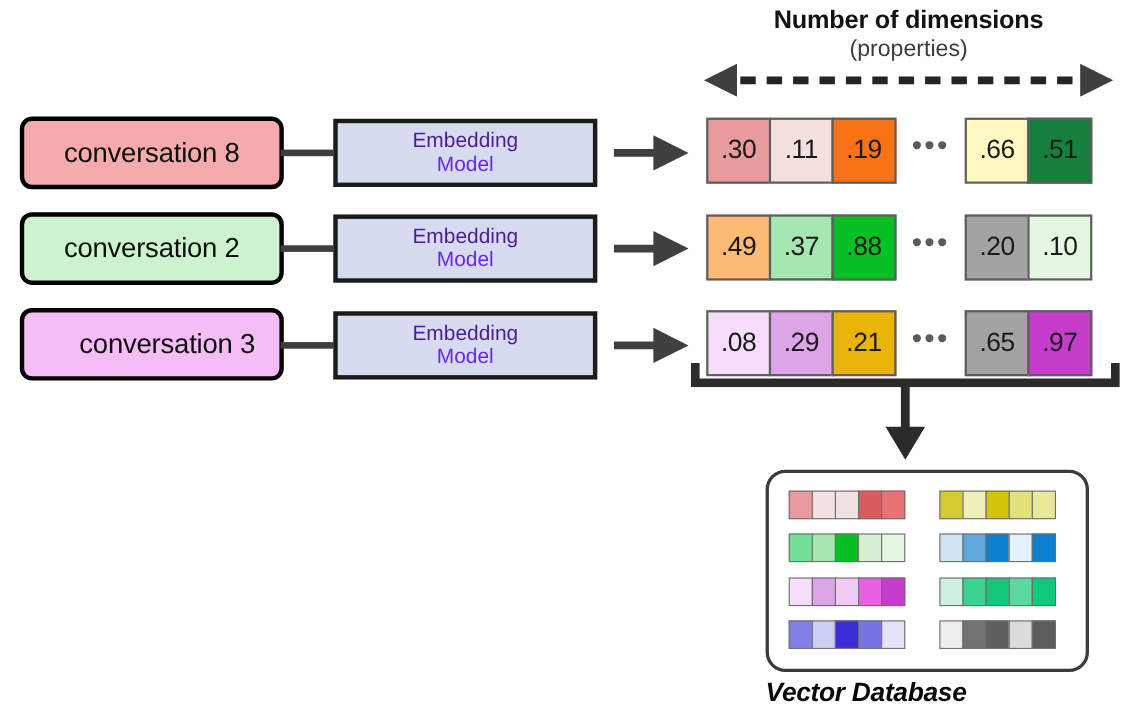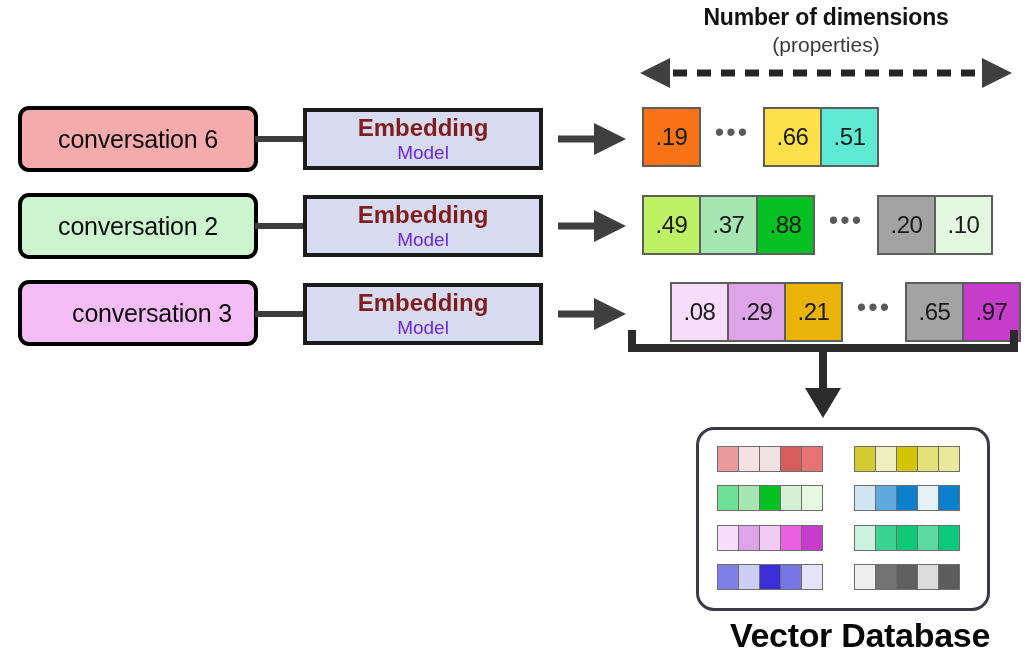--- a/index.html
+++ b/index.html
@@ -86,23 +86,23 @@
     display: flex;
     flex-direction: column;
     align-items: center;
     justify-content: center;
     line-height: 1.12;
   }
   .emb-1 { left: 303px; top: 108px; }
   .emb-2 { left: 303px; top: 195px; }
   .emb-3 { left: 303px; top: 283px; }
   .emb .t1 {
-    font-size: 24px;
-    font-weight: bold;
-    color: #7f1d1d;
+    font-size: 19px;
+    font-weight: normal;
+    color: #4c1d95;
   }
   .emb .t2 {
     font-size: 19px;
     font-weight: normal;
     color: #6d28d9;
   }
 
   
   .link {
     position: absolute;
@@ -124,21 +124,21 @@
 
   
   .vecrow {
     position: absolute;
     display: flex;
     align-items: center;
     height: 62px;
   }
   .vecrow-1 { left: 642px; top: 106px; }
   .vecrow-2 { left: 642px; top: 194px; }
-  .vecrow-3 { left: 670px; top: 281px; }
+  .vecrow-3 { left: 642px; top: 281px; }
 
   .cellgroup { display: flex; }
   .cell {
     width: 59px;
     height: 60px;
     box-sizing: border-box;
     border: 2px solid #5e5e5e;
     margin-left: -2px;
     display: flex;
     align-items: center;
@@ -205,85 +205,92 @@
     border: 1px solid #6d6d6d;
     margin-left: -1px;
   }
   .swatch-row .swatch:first-child { margin-left: 0; }
 
   .vdb-label {
     position: absolute;
     left: 696px;
     top: 616px;
     width: 294px;
-    text-align: right;
-    font-size: 34px;
+    text-align: left;
+    font-size: 24px;
     font-weight: bold;
     color: #080808;
     letter-spacing: -0.3px;
+    font-style: italic;
   }
 </style>
 </head>
 <body>
 
 <div class="stage">
 
   <div class="dims-title">Number of dimensions</div>
   <div class="dims-sub">(properties)</div>
 
   <svg class="dims-arrow" viewBox="0 0 372 30" xmlns="http://www.w3.org/2000/svg">
     <polygon points="0,15 30,0 30,30" fill="#3f3f3f"></polygon>
     <polygon points="372,15 342,0 342,30" fill="#3f3f3f"></polygon>
     <line x1="33" y1="15" x2="339" y2="15" stroke="#252525" stroke-width="7" stroke-dasharray="14 10"></line>
   </svg>
 
   <div class="conv conv-1" style="background:#f5aaab">
-    <span>conversation 6</span>
+    <span>conversation 8</span>
   </div>
   <div class="link link-1"></div>
   <div class="emb emb-1" style="background: rgb(215, 219, 240);">
     <span class="t1">Embedding</span>
     <span class="t2">Model</span>
   </div>
   <svg class="arrow-out arrow-1" viewBox="0 0 68 32" xmlns="http://www.w3.org/2000/svg">
     <line x1="0" y1="16" x2="42" y2="16" stroke="#3f3f3f" stroke-width="7"></line>
     <polygon points="68,16 36,0 36,32" fill="#3f3f3f"></polygon>
   </svg>
   <div class="vecrow vecrow-1">
     <div class="cellgroup">
+      <div class="cell" style="background:#e99a9c">
+        <span>.30</span>
+      </div>
+      <div class="cell" style="background:#f5e0e0">
+        <span>.11</span>
+      </div>
       <div class="cell" style="background:#f97316">
         <span>.19</span>
       </div>
     </div>
     <div class="ellipsis">•••</div>
     <div class="cellgroup">
-      <div class="cell" style="background:#fde047">
+      <div class="cell" style="background:#fef9c3">
         <span>.66</span>
       </div>
-      <div class="cell" style="background:#5eead4">
+      <div class="cell" style="background:#15803d">
         <span>.51</span>
       </div>
     </div>
   </div>
 
   <div class="conv conv-2" style="background:#ccf5cf">
     <span>conversation 2</span>
   </div>
   <div class="link link-2"></div>
   <div class="emb emb-2" style="background: rgb(215, 219, 240);">
     <span class="t1">Embedding</span>
     <span class="t2">Model</span>
   </div>
   <svg class="arrow-out arrow-2" viewBox="0 0 68 32" xmlns="http://www.w3.org/2000/svg">
     <line x1="0" y1="16" x2="42" y2="16" stroke="#3f3f3f" stroke-width="7"></line>
     <polygon points="68,16 36,0 36,32" fill="#3f3f3f"></polygon>
   </svg>
   <div class="vecrow vecrow-2">
     <div class="cellgroup">
-      <div class="cell" style="background:#bef264">
+      <div class="cell" style="background:#fdba74">
         <span>.49</span>
       </div>
       <div class="cell" style="background:#a5e6b3">
         <span>.37</span>
       </div>
       <div class="cell" style="background:#06c024">
         <span>.88</span>
       </div>
     </div>
     <div class="ellipsis">•••</div>

